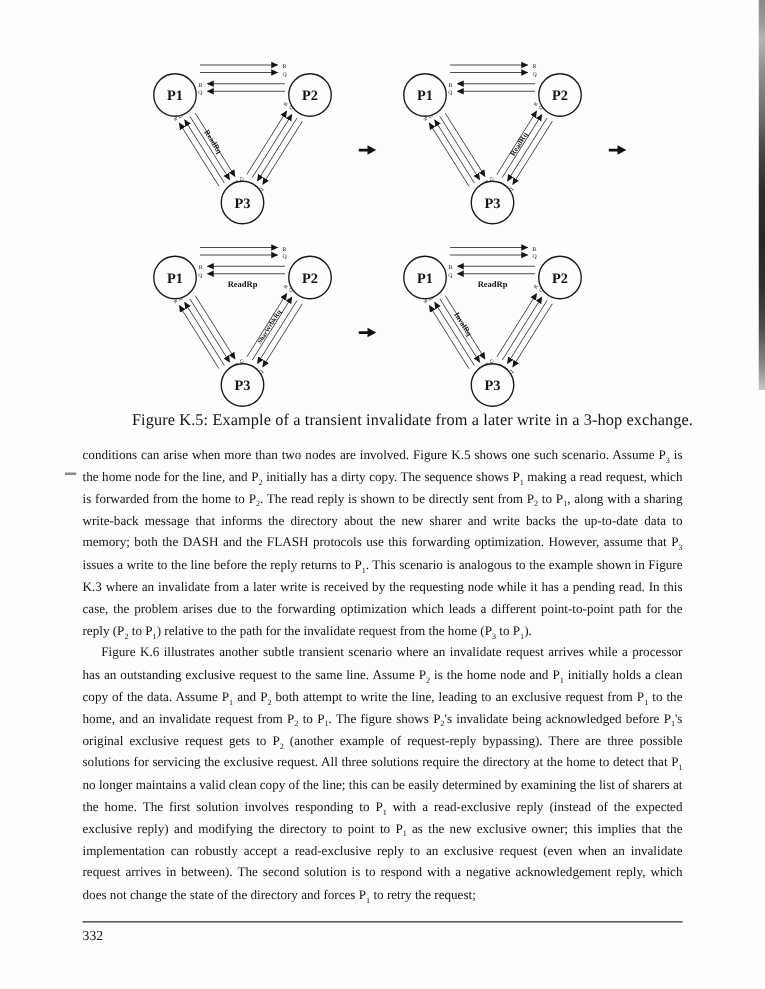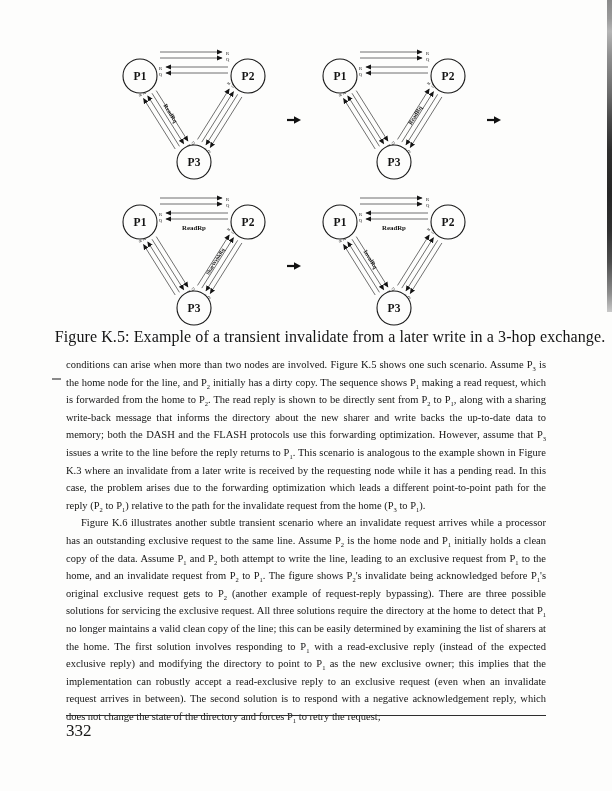--- a/index.html
+++ b/index.html
@@ -3,33 +3,33 @@
 <meta charset="utf-8">
 <style>
   html,body{margin:0;padding:0;background:#e9e9e9;}
   .page{position:relative;width:612px;height:791px;background:#fdfdfc;overflow:hidden;
         font-family:"Liberation Serif","DejaVu Serif",serif;color:#141414;}
   .figure{position:absolute;top:40px;left:0;width:100%;}
   .fig-row{display:flex;justify-content:center;align-items:center;gap:8px;}
   .diagram{width:168px;height:146px;}
   .seq-arrow{margin-top:14px;}
   .seq-arrow.hidden{visibility:hidden;}
-  .caption{margin-top:-4px;text-align:center;font-size:16px;letter-spacing:.1px;padding-left:48px;}
+  .caption{margin-top:-4px;text-align:center;font-size:13px;letter-spacing:.1px;padding-left:48px;}
   .body-text{position:absolute;left:66px;top:356px;width:480px;
              font-size:10.5px;line-height:17.6px;text-align:justify;}
   .body-text p{margin:0;}
   .body-text p.indent{text-indent:15px;}
   sub{font-size:.62em;line-height:0;}
   .margin-mark{position:absolute;left:52px;top:378px;width:9px;height:1.5px;background:#8a8a8a;}
   .scan-strip{position:absolute;right:0;top:0;width:5px;height:312px;
     background:linear-gradient(180deg,#8a8a8a 0,#9a9a9a 6%,#b5b5b5 10%,#8f8f8f 18%,
       #6b6b6b 30%,#4a4a4a 38%,#2e2e2e 48%,#262626 62%,#303030 74%,#4d4d4d 84%,
       #8c8c8c 94%,#c9c9c9 100%);}
-  .footer{position:absolute;left:66px;top:715px;width:480px;border-top:1.4px solid #2e2e2e;
-          padding-top:5px;display:flex;justify-content:space-between;font-size:17px;}
+  .footer{position:absolute;left:66px;top:737px;width:480px;border-top:1.4px solid #2e2e2e;
+          padding-top:5px;display:flex;justify-content:space-between;font-size:11px;}
   .rh-gap{display:inline-block;width:13px;}
   .diagram svg text{font-family:"Liberation Serif","DejaVu Serif",serif;}
 </style>
 </head>
 <body>
 
 <div class="page">
 
   <div class="figure">
     <div class="fig-row">

